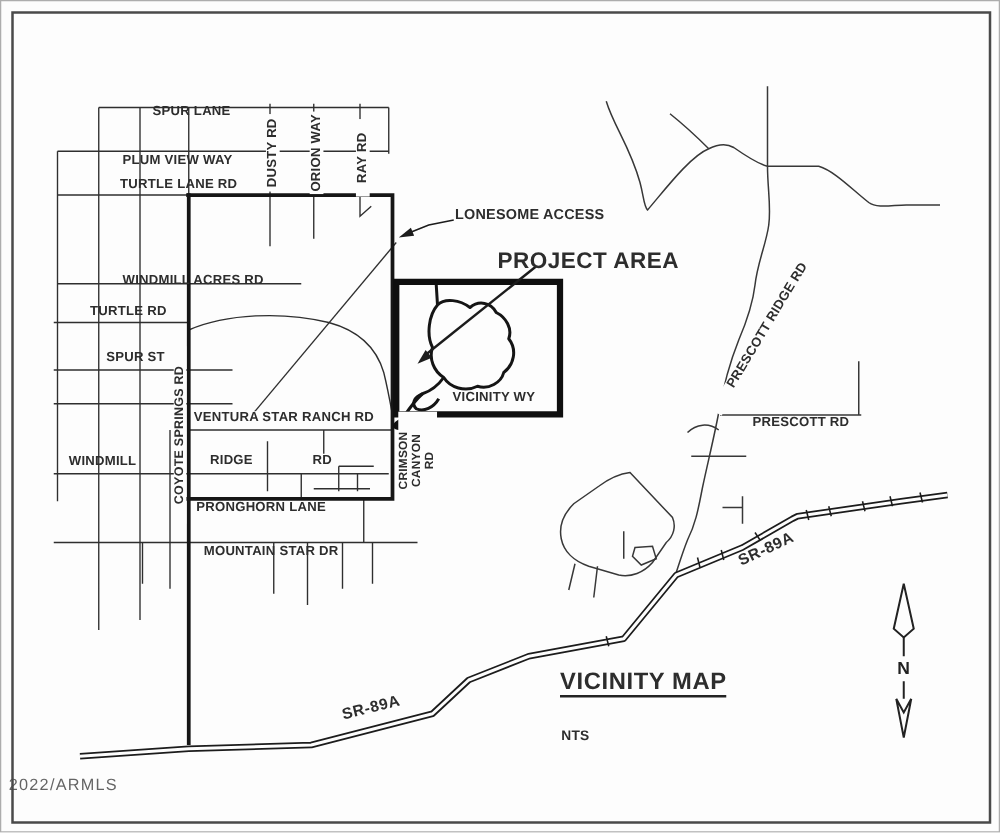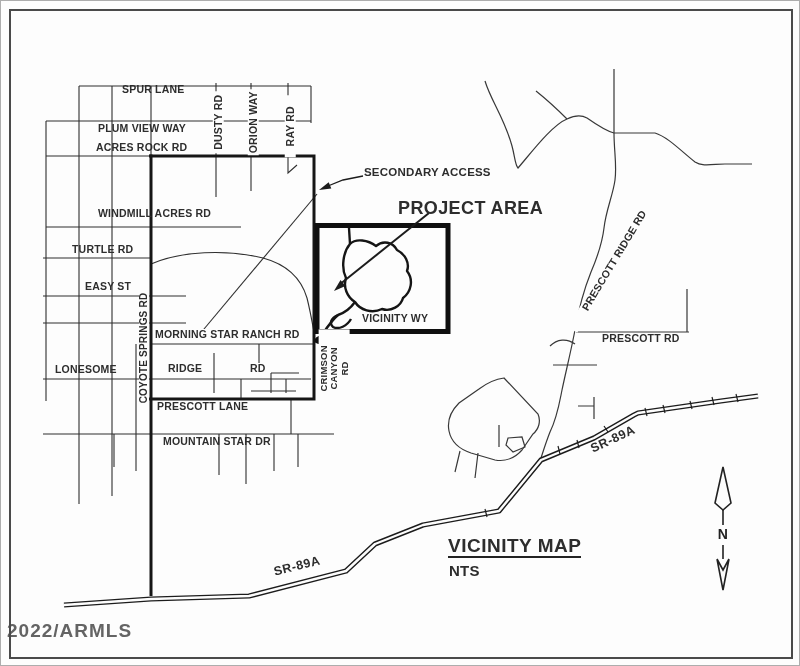--- a/index.html
+++ b/index.html
@@ -6,25 +6,25 @@
   #page{position:relative;width:800px;height:666px;background:#fdfdfd;
         border:1px solid #adadad;box-sizing:border-box;overflow:hidden;
         font-family:"Liberation Sans",sans-serif;}
   #linework{position:absolute;left:0;top:0;width:800px;height:666px;}
   .lbl{position:absolute;font-family:"Liberation Sans",sans-serif;font-weight:700;
        color:#2d2d2d;white-space:nowrap;line-height:1;font-size:10.5px;letter-spacing:.2px;}
   .rot{text-align:center;}
   .wbg{background:#fdfdfd;padding:0 1px;}
   .pre{white-space:pre-line;line-height:1.08;}
   .title{font-size:19px;letter-spacing:.5px;border-bottom:2px solid #232323;padding-bottom:1px;}
-  .sub{font-size:15px;}
+  .sub{font-size:11px;margin-top:21px;}
   .big{font-size:18px;letter-spacing:.4px;}
   .med{font-size:11.5px;}
   .hwy{font-size:12.5px;letter-spacing:.5px;}
-  .wm{font-size:19px;color:#4a4a4a;letter-spacing:1px;font-weight:700;opacity:.85;}
+  .wm{font-size:13px;color:#4a4a4a;letter-spacing:1px;font-weight:400;opacity:.85;}
   .north{font-size:14px;width:16px;text-align:center;color:#222;}
 </style>
 </head>
 <body>
 
 <div id="page">
 
   <svg id="linework" viewBox="0 0 800 666">
 
     <rect x="9" y="9" width="782" height="648" fill="none" stroke="#4a4a4a" stroke-width="2"></rect>
@@ -106,52 +106,52 @@
 
     <g stroke="#222" stroke-width="1.6" fill="none">
       <path d="M722,466 L714,502 L722,509 L730,502 Z"></path>
       <path d="M722,509 L722,524 M722,544 L722,558"></path>
       <path d="M716,558 L722,589 L728,558 M716,558 L722,569 L728,558"></path>
     </g>
   </svg>
 
   <div class="lbl" style="left:121px;top:83px">SPUR LANE</div>
   <div class="lbl" style="left:97px;top:122px">PLUM VIEW WAY</div>
-  <div class="lbl" style="left:95px;top:141px">ACRES ROCK RD</div>
+  <div class="lbl" style="left:95px;top:141px">TURTLE LANE RD</div>
 
   <div class="lbl rot wbg" style="left:186px;top:116px;width:60px;transform:rotate(-90deg)">DUSTY RD</div>
   <div class="lbl rot wbg" style="left:219px;top:116px;width:64px;transform:rotate(-90deg)">ORION WAY</div>
   <div class="lbl rot wbg" style="left:258px;top:120px;width:60px;transform:rotate(-90deg)">RAY RD</div>
 
-  <div class="lbl" style="left:97px;top:207px">WINDMILL ACRES RD</div>
+  <div class="lbl" style="left:97px;top:218px">WINDMILL ACRES RD</div>
   <div class="lbl" style="left:71px;top:243px">TURTLE RD</div>
-  <div class="lbl" style="left:84px;top:280px">EASY ST</div>
+  <div class="lbl" style="left:84px;top:280px">SPUR ST</div>
 
   <div class="lbl rot wbg" style="left:72px;top:342px;width:140px;font-size:10px;transform:rotate(-90deg)">COYOTE SPRINGS RD</div>
 
-  <div class="lbl wbg" style="left:153px;top:328px">MORNING STAR RANCH RD</div>
-  <div class="lbl" style="left:54px;top:363px">LONESOME</div>
+  <div class="lbl wbg" style="left:153px;top:328px">VENTURA STAR RANCH RD</div>
+  <div class="lbl" style="left:54px;top:363px">WINDMILL</div>
   <div class="lbl" style="left:167px;top:362px">RIDGE</div>
   <div class="lbl" style="left:249px;top:362px">RD</div>
-  <div class="lbl" style="left:156px;top:400px">PRESCOTT LANE</div>
+  <div class="lbl" style="left:156px;top:400px">PRONGHORN LANE</div>
   <div class="lbl" style="left:162px;top:435px">MOUNTAIN STAR DR</div>
 
   <div class="lbl rot wbg pre" style="left:294px;top:352px;width:76px;font-size:9.5px;transform:rotate(-90deg)">CRIMSON
 CANYON
 RD</div>
 
   <div class="lbl wbg" style="left:360px;top:312px">VICINITY WY</div>
 
   <div class="lbl rot wbg" style="left:532px;top:254px;width:160px;transform:rotate(-59deg)">PRESCOTT RIDGE RD</div>
   <div class="lbl" style="left:601px;top:332px">PRESCOTT RD</div>
 
   <div class="lbl rot hwy" style="left:261px;top:559px;width:70px;transform:rotate(-14deg)">SR-89A</div>
   <div class="lbl rot hwy" style="left:577px;top:432px;width:70px;transform:rotate(-25deg)">SR-89A</div>
 
-  <div class="lbl med" style="left:363px;top:166px">SECONDARY ACCESS</div>
+  <div class="lbl med" style="left:363px;top:166px">LONESOME ACCESS</div>
   <div class="lbl big" style="left:397px;top:198px">PROJECT AREA</div>
 
   <div class="lbl title" style="left:447px;top:535px">VICINITY MAP</div>
   <div class="lbl sub" style="left:448px;top:562px">NTS</div>
 
   <div class="lbl north" style="left:714px;top:526px">N</div>
   <div class="lbl wm" style="left:6px;top:620px">2022/ARMLS</div>
 
 </div>
 

